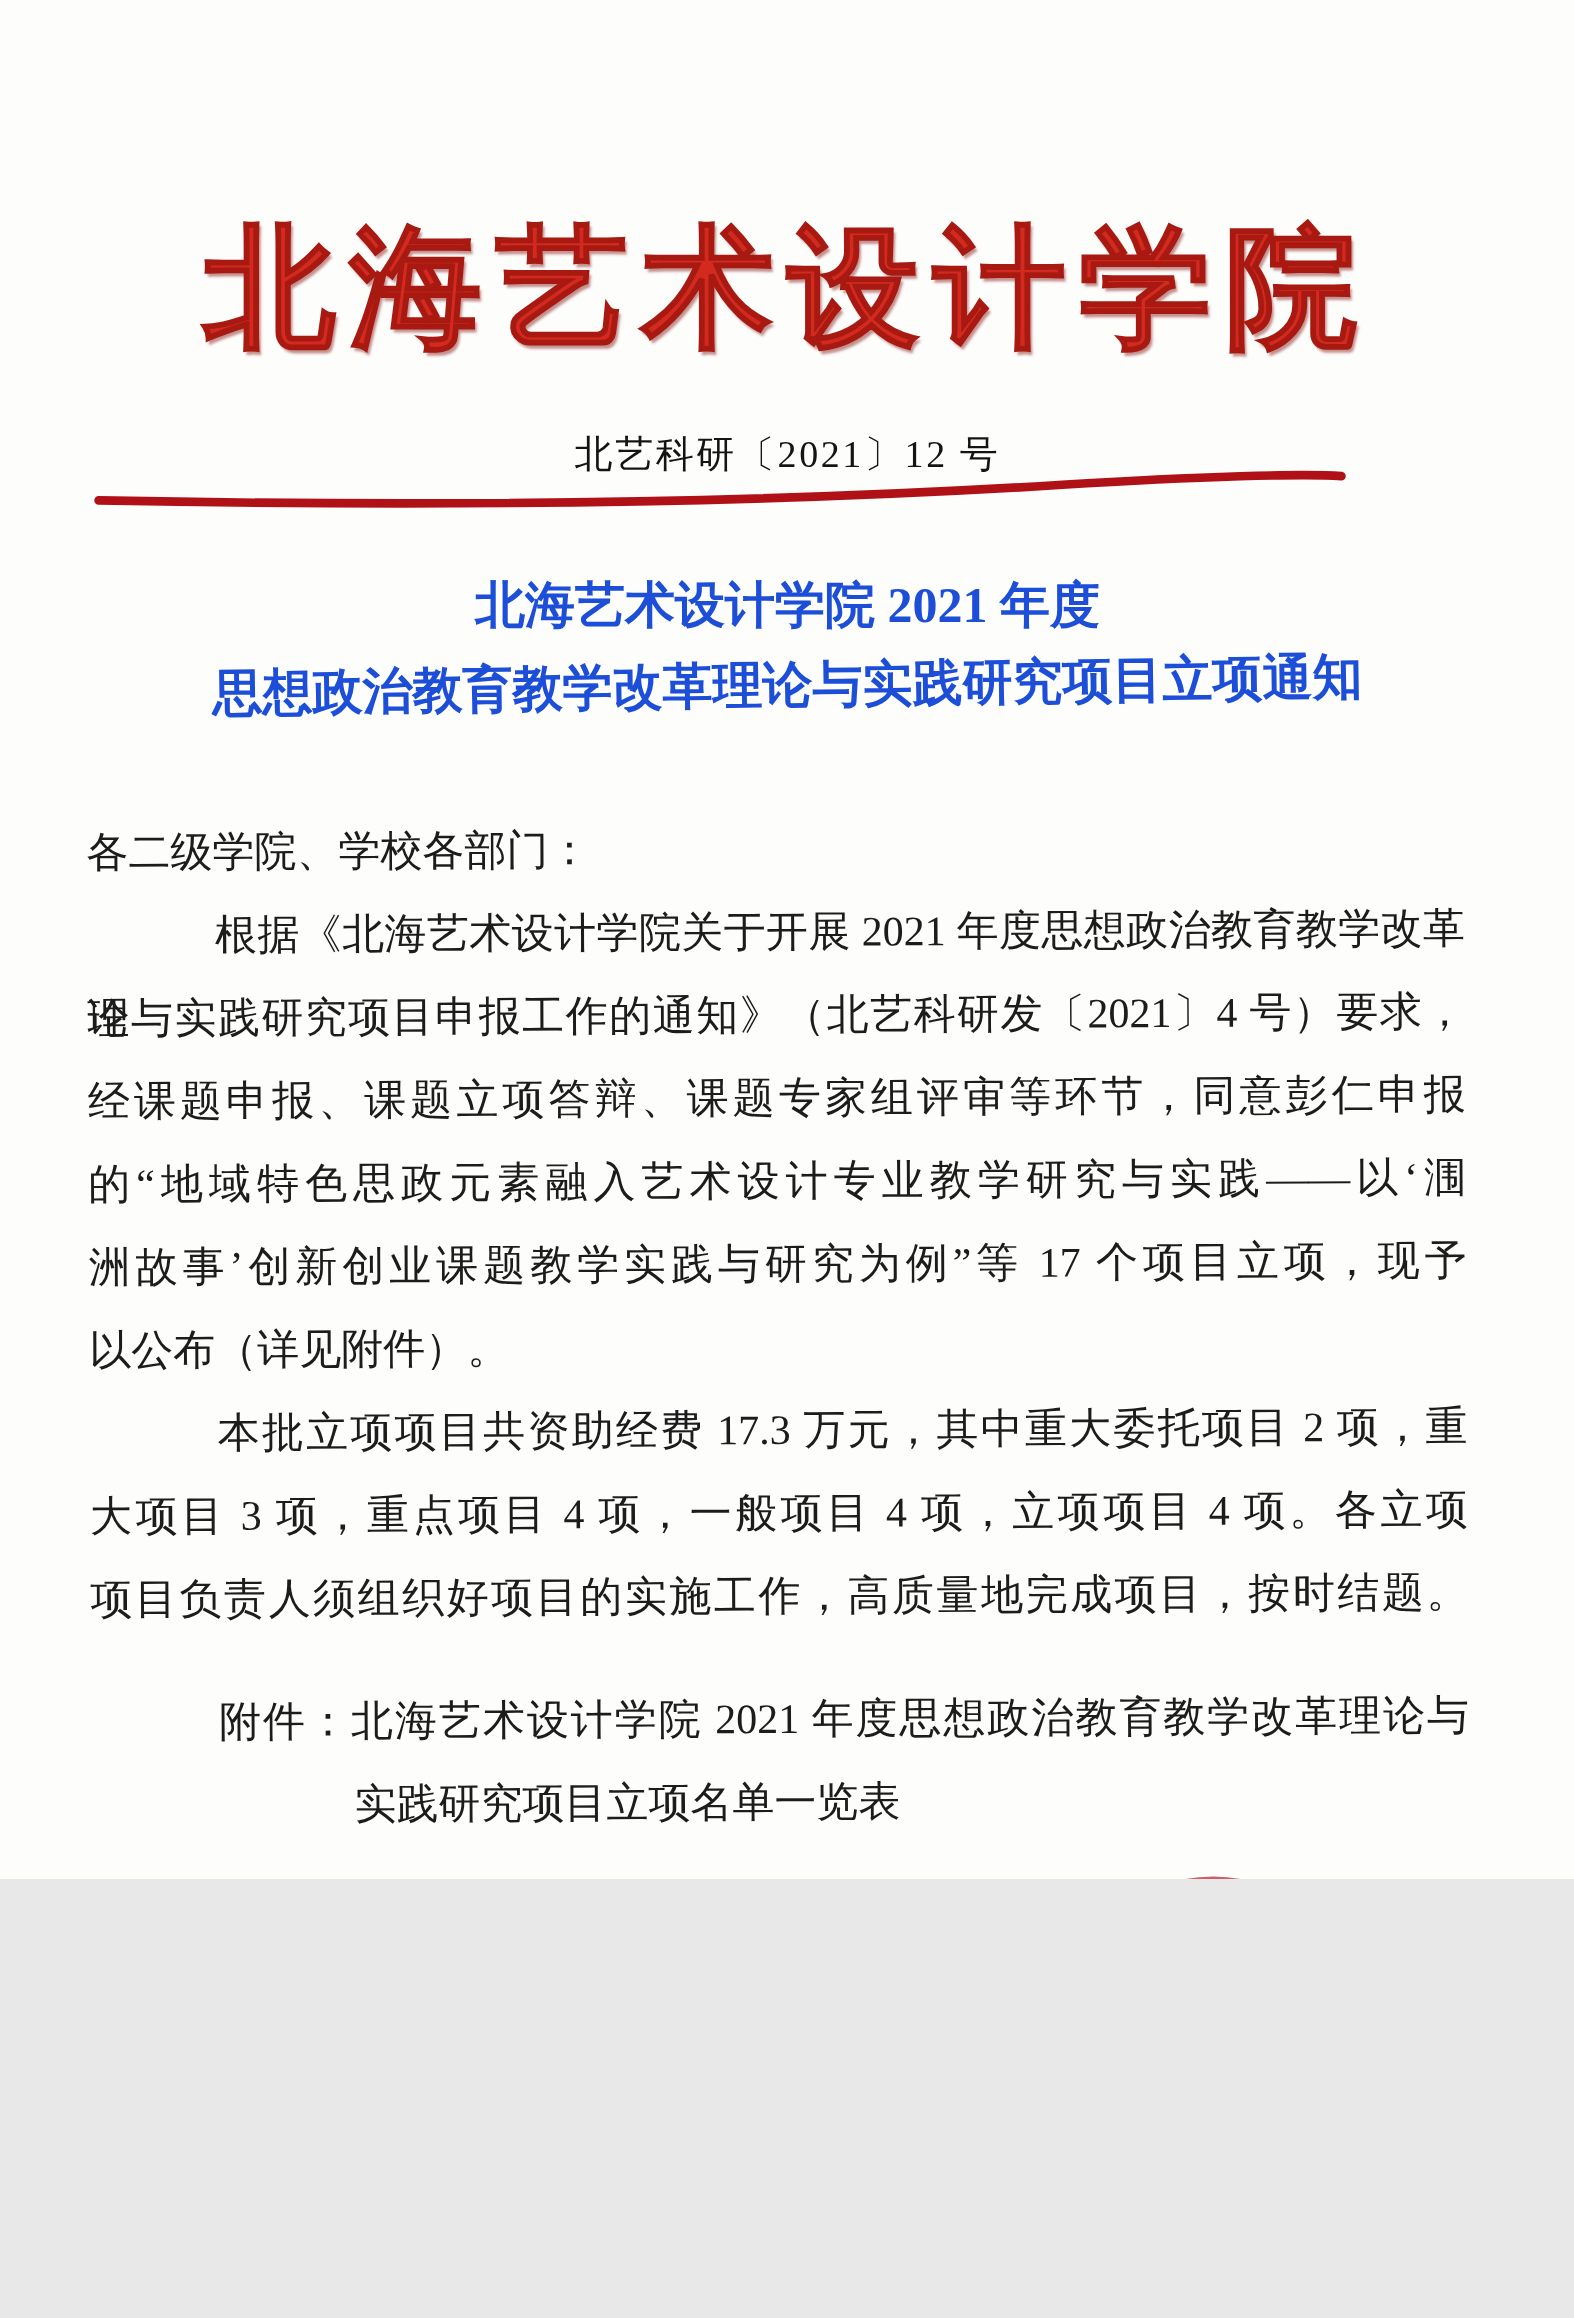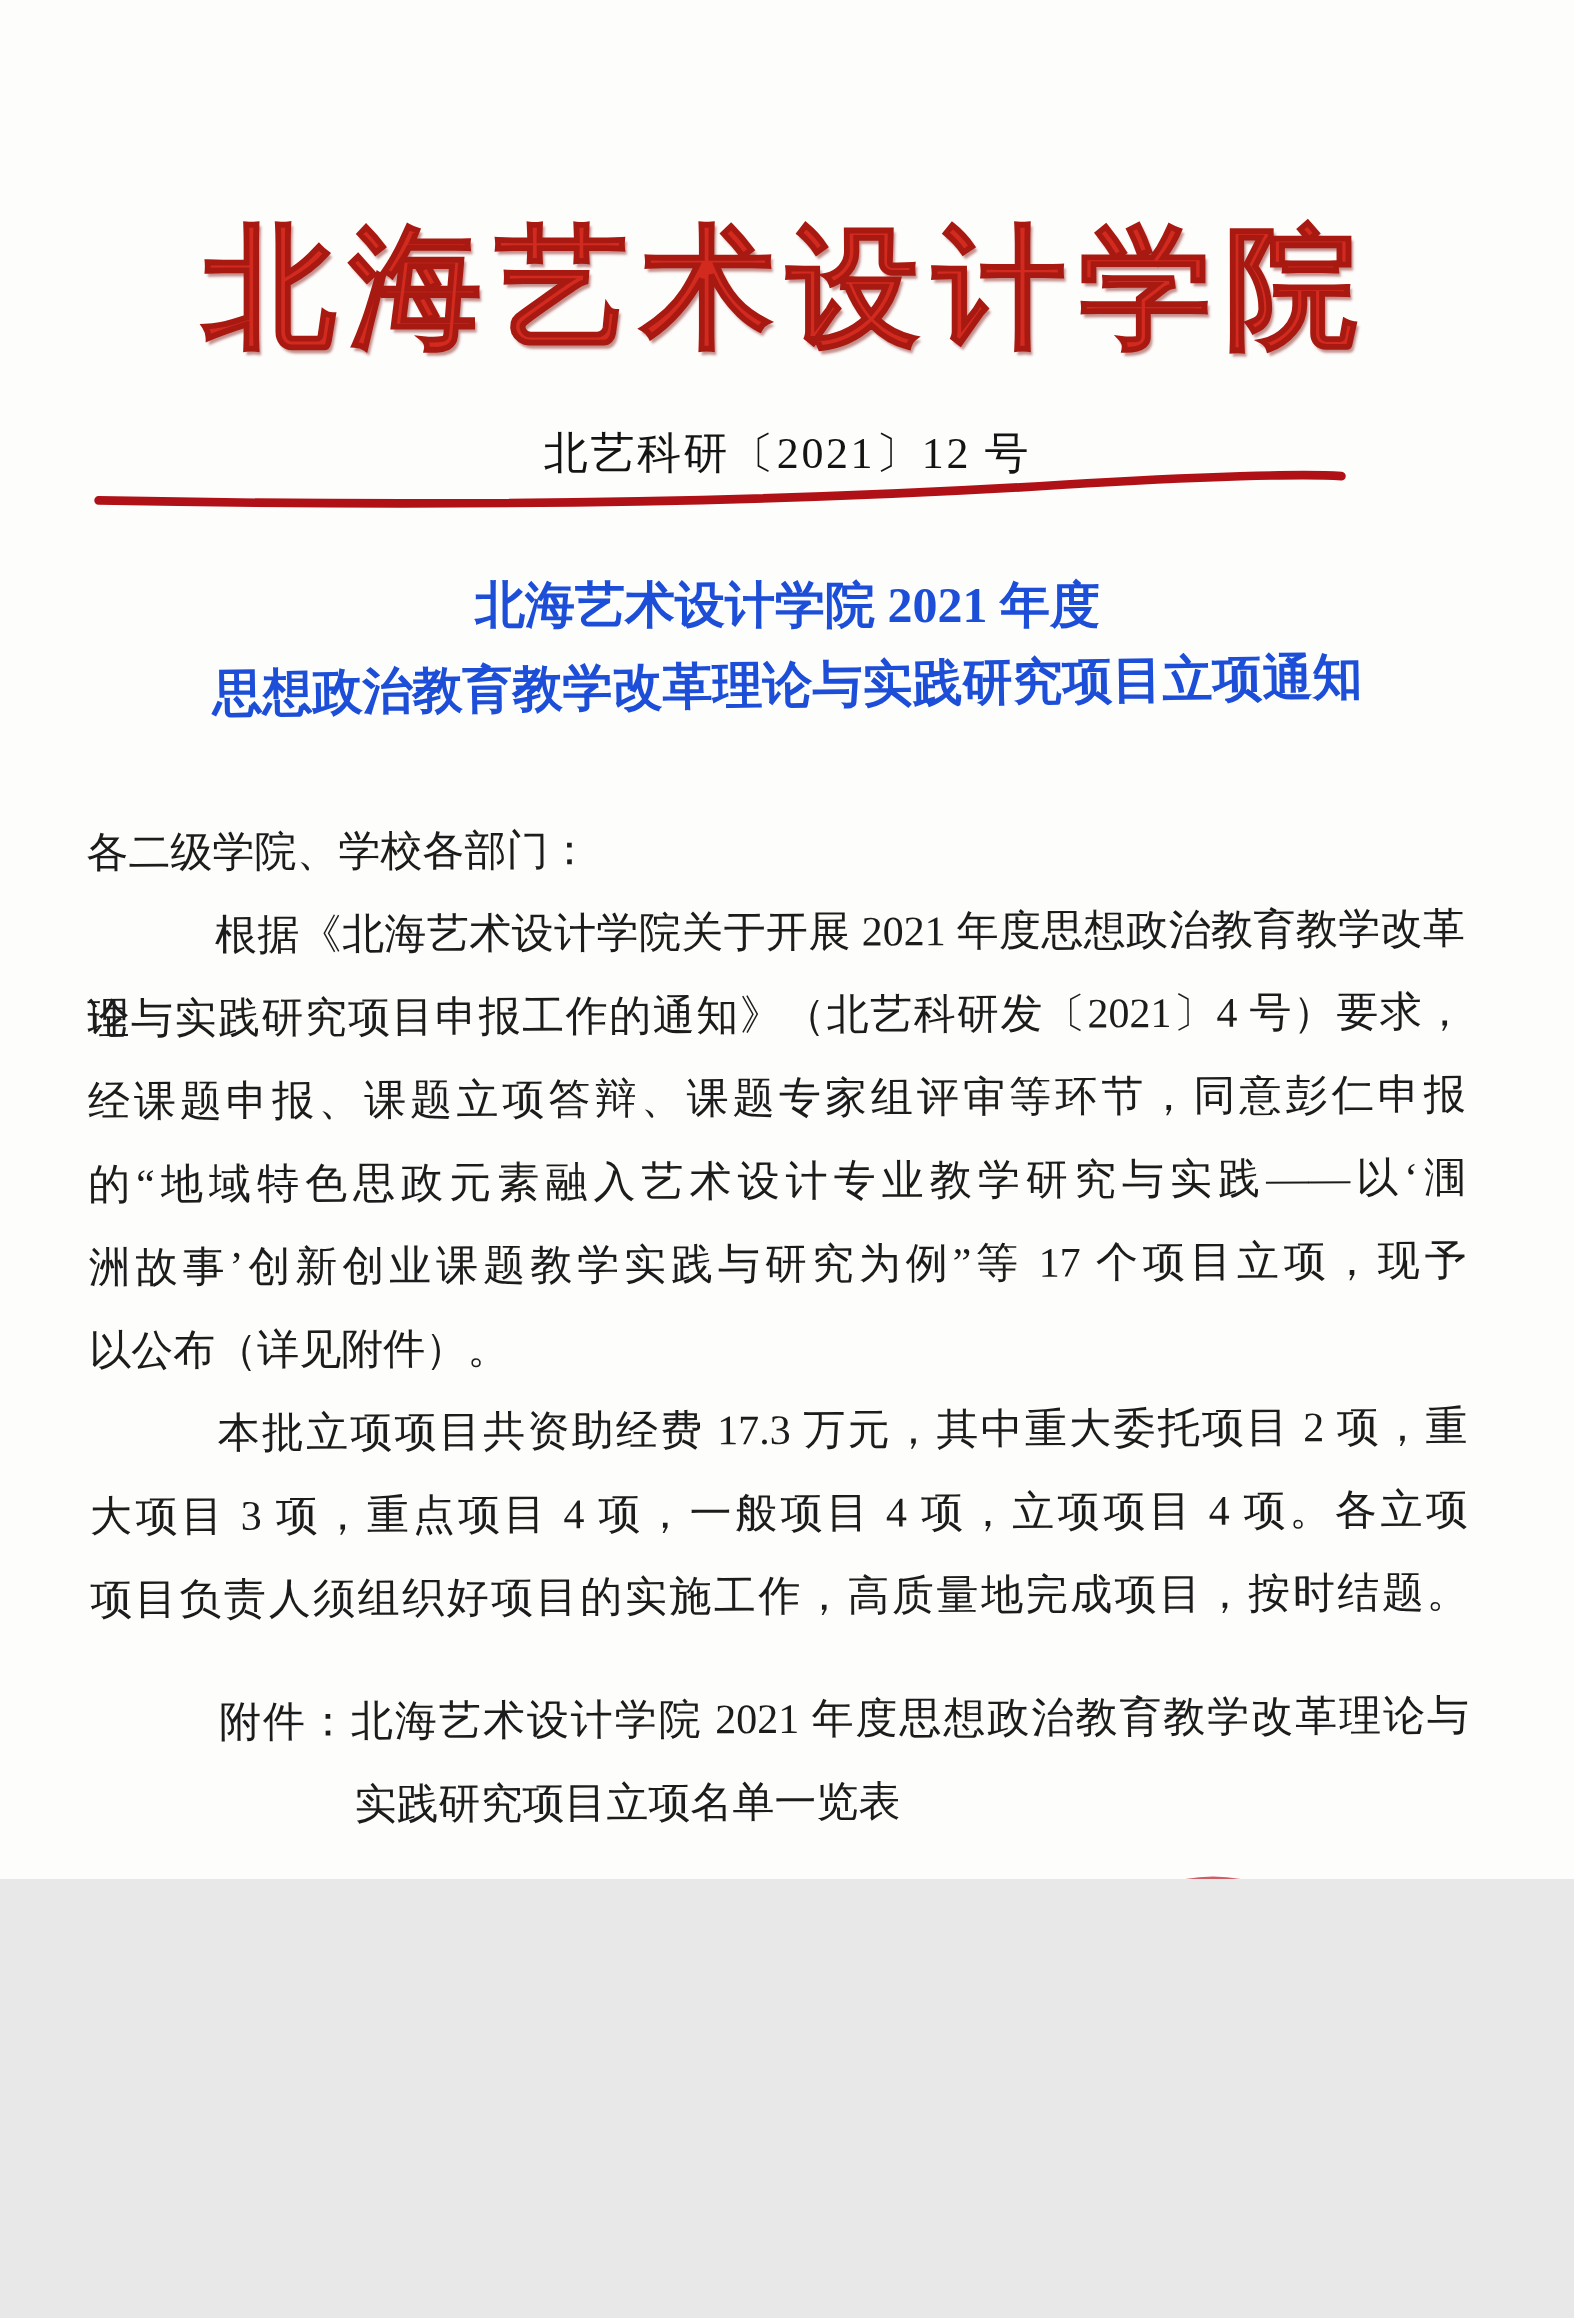--- a/index.html
+++ b/index.html
@@ -12,21 +12,21 @@
   .red-header{
     position:absolute;top:205px;left:0;width:100%;text-align:center;
     font-size:132px;font-weight:bold;line-height:167px;
     color:#d32a20;letter-spacing:14px;
     -webkit-text-stroke:1.7px #a81a11;
     text-shadow:2.6px 3.5px 2.6px rgba(125,12,6,0.45);
     white-space:nowrap;
   }
   .doc-number{
     position:absolute;top:428px;left:0;width:100%;text-align:center;
-    font-size:44px;line-height:52px;color:#141414;letter-spacing:2.6px;
+    font-size:38px;line-height:52px;color:#141414;letter-spacing:2.6px;
     white-space:nowrap;
   }
   .divider{position:absolute;left:90px;top:464px;}
   .title-block{
     position:absolute;top:565px;left:0;width:100%;text-align:center;
     font-weight:bold;color:#1d4ed8;font-size:50px;
   }
   .title-block .t-line{line-height:80px;white-space:nowrap;}
   .title-block .t2{transform:rotate(-0.85deg);}
   

